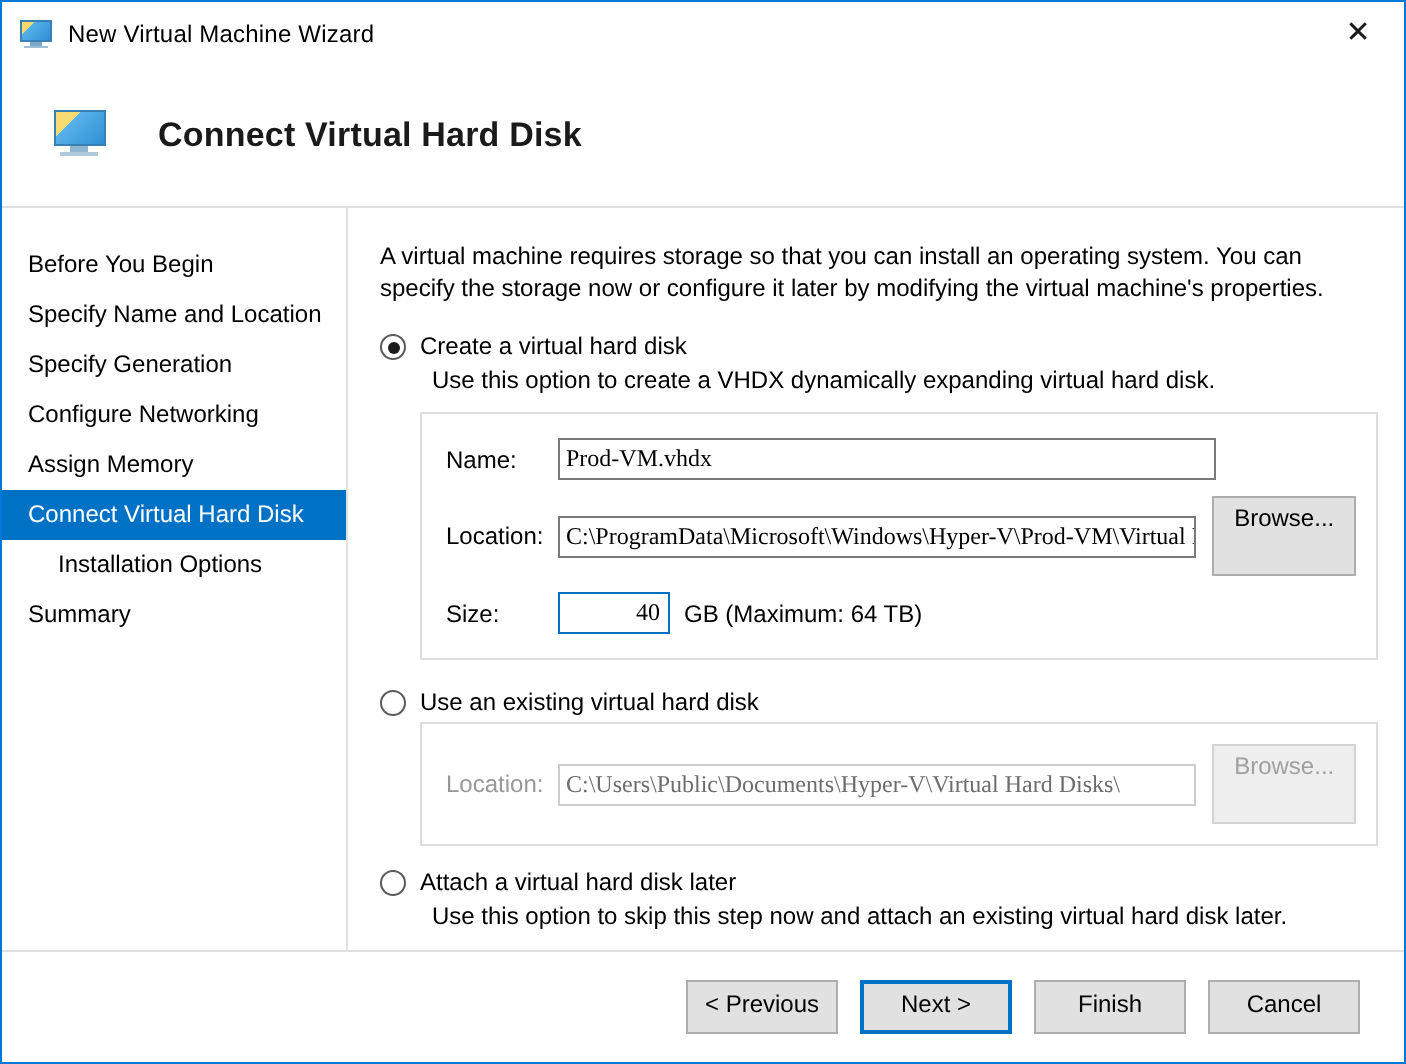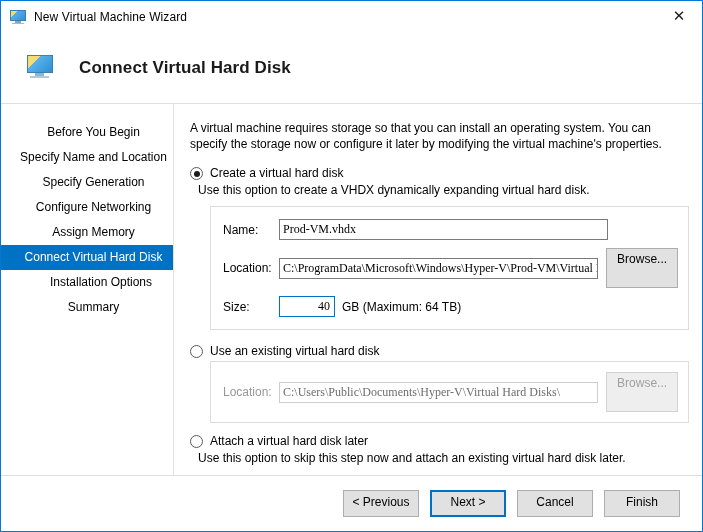--- a/index.html
+++ b/index.html
@@ -162,21 +162,20 @@
   }
   .nav-item {
     height: 25px;
     line-height: 25px;
     padding-left: 13px;
     font-size: 12px;
     color: #000000;
     white-space: nowrap;
     cursor: default;
     box-sizing: border-box;
-    text-align: center;
   }
   .nav-item.sub {
     padding-left: 28px;
   }
   .nav-item.selected {
     background: #0072c6;
     color: #ffffff;
   }
 
   .content {
@@ -224,21 +223,21 @@
   }
   .radio-label {
     font-size: 12px;
     line-height: 14px;
     color: #000000;
   }
   .sub-desc {
     font-size: 12px;
     line-height: 15px;
     color: #000000;
-    margin: 0 0 8px 8px;
+    margin: 0 0 8px 26px;
   }
 
   
   .groupbox {
     border: 1px solid #dcdcdc;
     background: #ffffff;
     margin: 0 0 0 20px;
     padding: 12px 10px 12px 12px;
     box-sizing: border-box;
   }
@@ -437,17 +436,17 @@
         <span class="radio-label">Attach a virtual hard disk later</span>
       </div>
       <p class="sub-desc">Use this option to skip this step now and attach an existing virtual hard disk later.</p>
 
     </div>
   </div>
 
   <div class="footer">
     <div class="btn">&lt; Previous</div>
     <div class="btn default">Next &gt;</div>
+    <div class="btn">Finish</div>
     <div class="btn">Cancel</div>
-    <div class="btn">Finish</div>
   </div>
 
 </div>
 
 </body></html>

